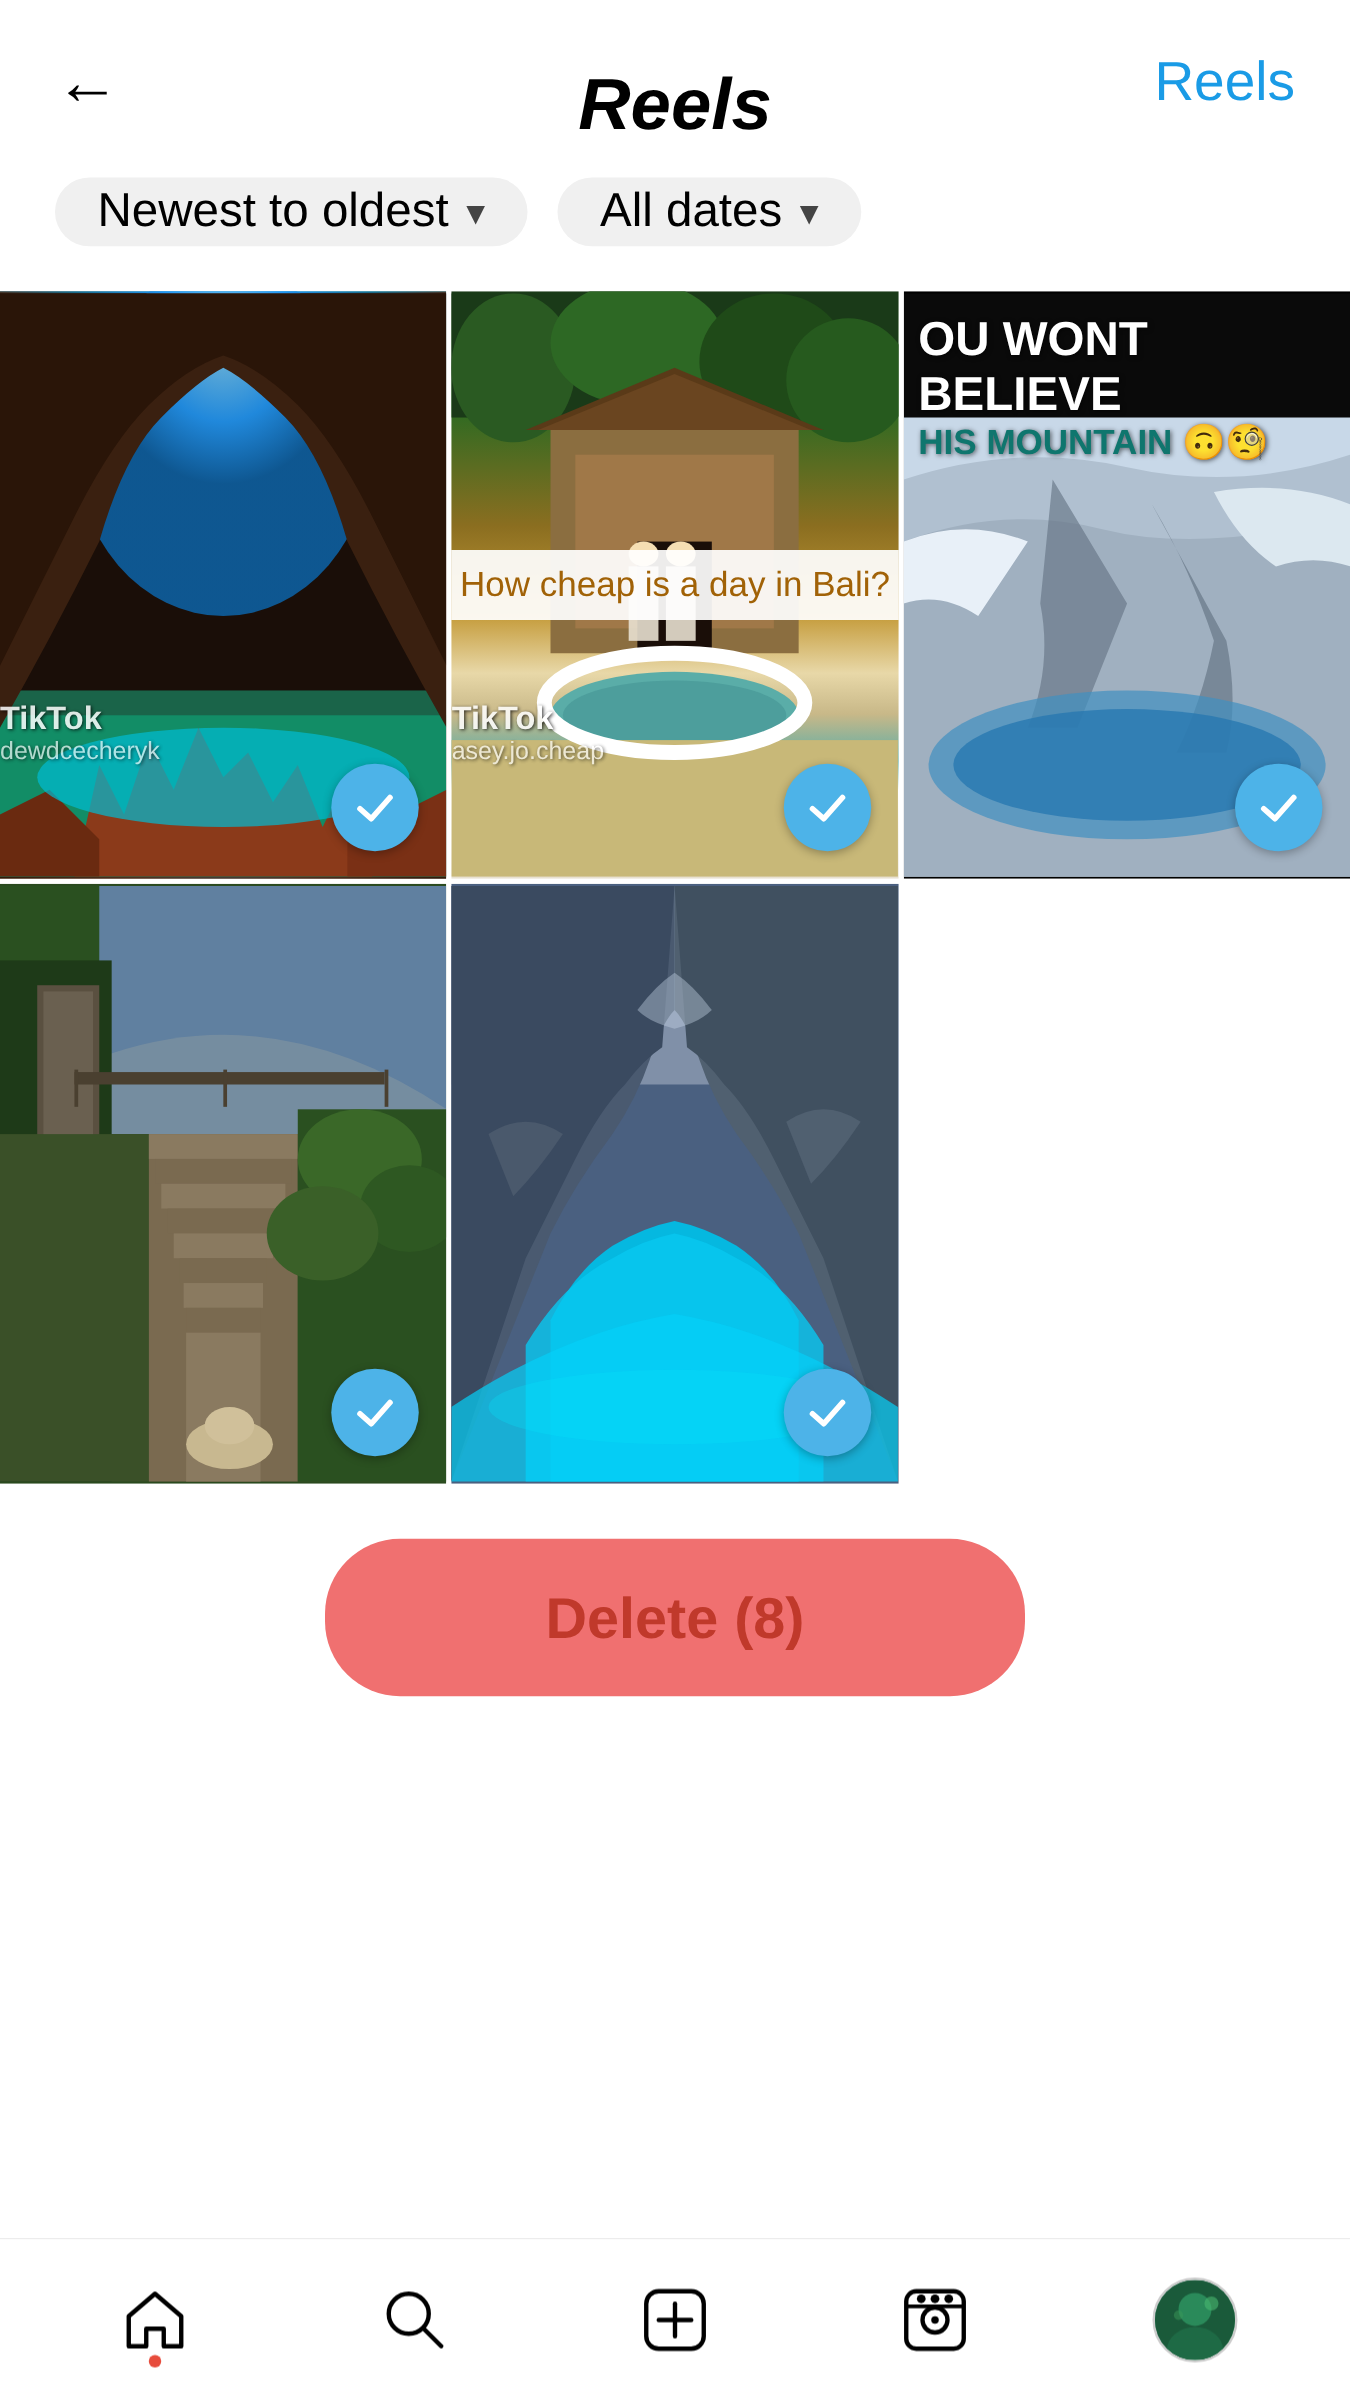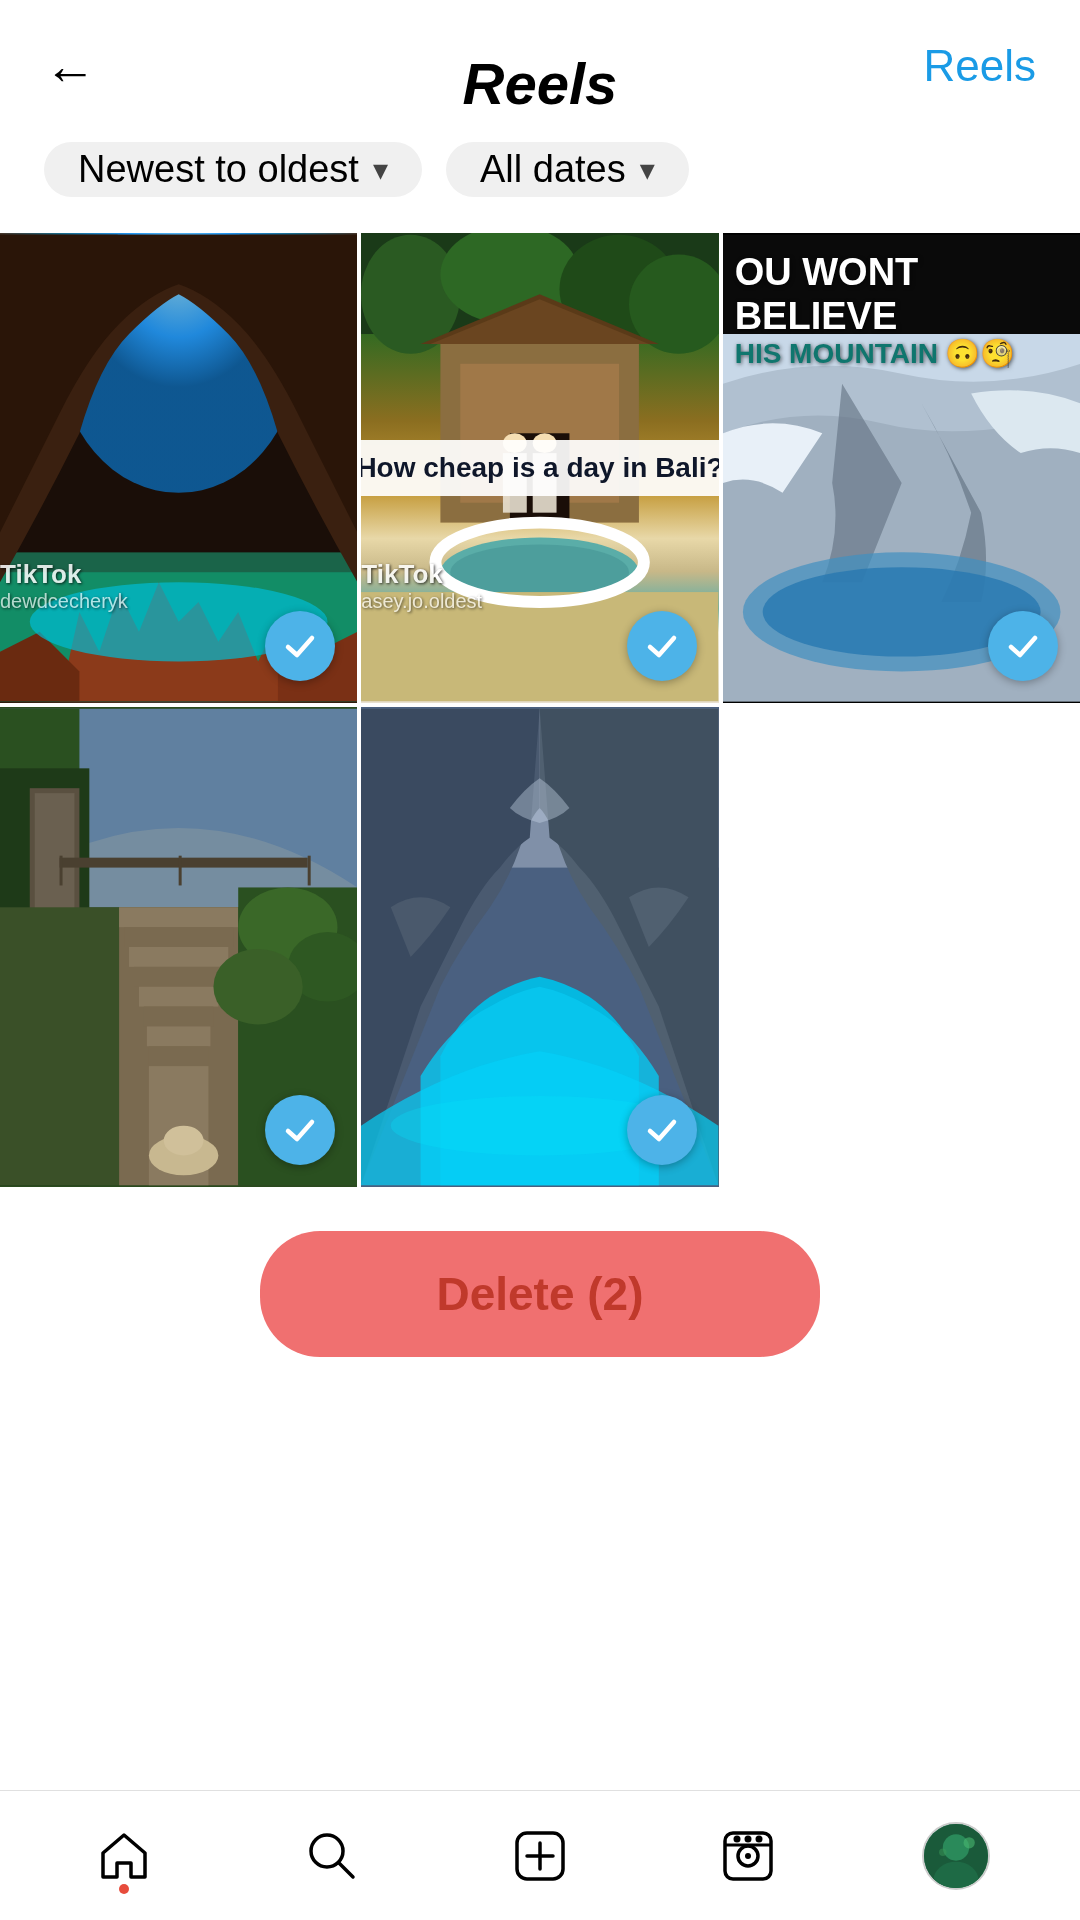--- a/index.html
+++ b/index.html
@@ -118,22 +118,22 @@
 
     .bali-label {
       position: absolute;
       top: 50%;
       left: 50%;
       transform: translate(-50%, -50%);
       background: rgba(255,255,255,0.92);
       padding: 12px 24px;
       border-radius: 10px;
       font-size: 28px;
-      font-weight: 700;
-      color: #0f172a;
+      font-weight: 400;
+      color: #a16207;
       white-space: nowrap;
     }
 
     
     .check-badge {
       position: absolute;
       bottom: 22px;
       right: 22px;
       width: 70px;
       height: 70px;
@@ -310,21 +310,21 @@
         <ellipse cx="180" cy="340" rx="90" ry="28" fill="#4a9a98" opacity="0.8"></ellipse>
 
         <rect x="0" y="360" width="360" height="110" fill="#c8b878"></rect>
 
         <ellipse cx="180" cy="330" rx="105" ry="40" fill="none" stroke="#ffffff" stroke-width="12"></ellipse>
       </svg>
       <div class="bali-label">How cheap is a day in Bali?</div>
     </div>
     <div class="tiktok-watermark" style="font-size:22px;bottom:90px;">
       <div style="font-weight:700;font-size:26px;">TikTok</div>
-      <div style="font-size:20px;opacity:0.8;">asey.jo.oldest</div>
+      <div style="font-size:20px;opacity:0.8;">asey.jo.cheap</div>
     </div>
     <div class="check-badge">
       <svg viewBox="0 0 38 38" fill="none" xmlns="http://www.w3.org/2000/svg">
         <polyline points="7,20 16,28 31,11" stroke="white" stroke-width="4.5" stroke-linecap="round" stroke-linejoin="round"></polyline>
       </svg>
     </div>
   </div>
 
   <div class="grid-item">
     <div style="position:relative;width:100%;height:100%;background:#000;">
@@ -434,21 +434,21 @@
     <div class="check-badge">
       <svg viewBox="0 0 38 38" fill="none" xmlns="http://www.w3.org/2000/svg">
         <polyline points="7,20 16,28 31,11" stroke="white" stroke-width="4.5" stroke-linecap="round" stroke-linejoin="round"></polyline>
       </svg>
     </div>
   </div>
 
 </div>
 
 <div class="delete-btn-wrap">
-  <button class="delete-btn">Delete (2)</button>
+  <button class="delete-btn">Delete (8)</button>
 </div>
 
 <div class="bottom-spacer"></div>
 
 <div class="bottom-nav">
 
   <div class="nav-item">
     <svg viewBox="0 0 58 58" fill="none" xmlns="http://www.w3.org/2000/svg">
       <path d="M8,26 L29,8 L50,26 L50,50 L36,50 L36,36 L22,36 L22,50 L8,50 Z" stroke="#000" stroke-width="3.5" fill="none" stroke-linejoin="round"></path>
     </svg>

